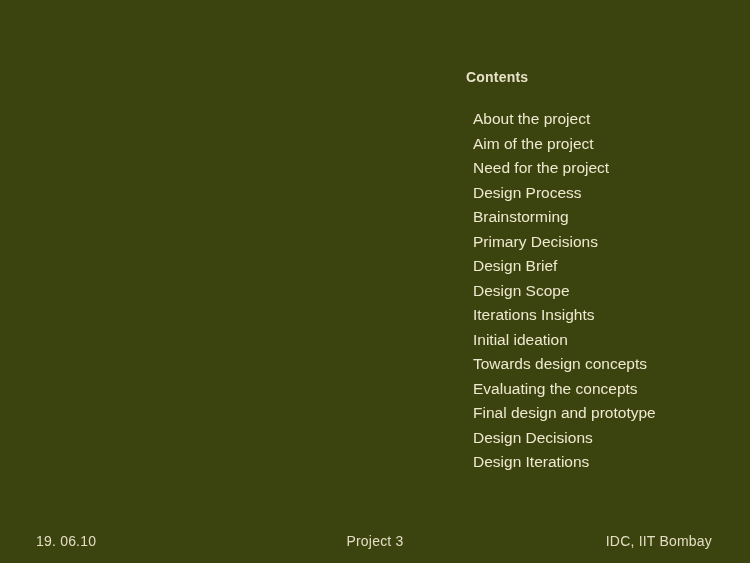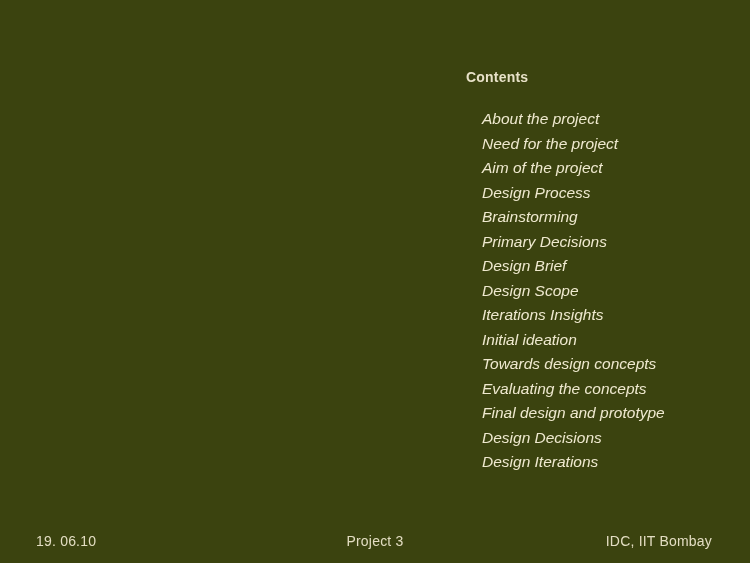--- a/index.html
+++ b/index.html
@@ -29,23 +29,22 @@
   .contents-title {
     font-size: 14px;
     font-weight: bold;
     color: #e8e2c8;
     letter-spacing: 0.2px;
     margin: 0 0 22px 0;
     line-height: 1.1;
   }
   .contents-list {
     list-style: none;
-    margin: 16px;
+    margin: 7px;
     padding: 0;
-    font-style: italic;
   }
   .contents-list li {
     font-size: 15.5px;
     color: #efe9cf;
     line-height: 24.5px;
     white-space: nowrap;
   }
   .footer {
     position: absolute;
     left: 0;
@@ -69,22 +68,22 @@
 </style>
 </head>
 <body>
 
 <div class="slide">
 
   <div class="contents-block">
     <h1 class="contents-title">Contents</h1>
     <ul class="contents-list">
       <li>About the project</li>
+      <li>Aim of the project</li>
       <li>Need for the project</li>
-      <li>Aim of the project</li>
       <li>Design Process</li>
       <li>Brainstorming</li>
       <li>Primary Decisions</li>
       <li>Design Brief</li>
       <li>Design Scope</li>
       <li>Iterations Insights</li>
       <li>Initial ideation</li>
       <li>Towards design concepts</li>
       <li>Evaluating the concepts</li>
       <li>Final design and prototype</li>

